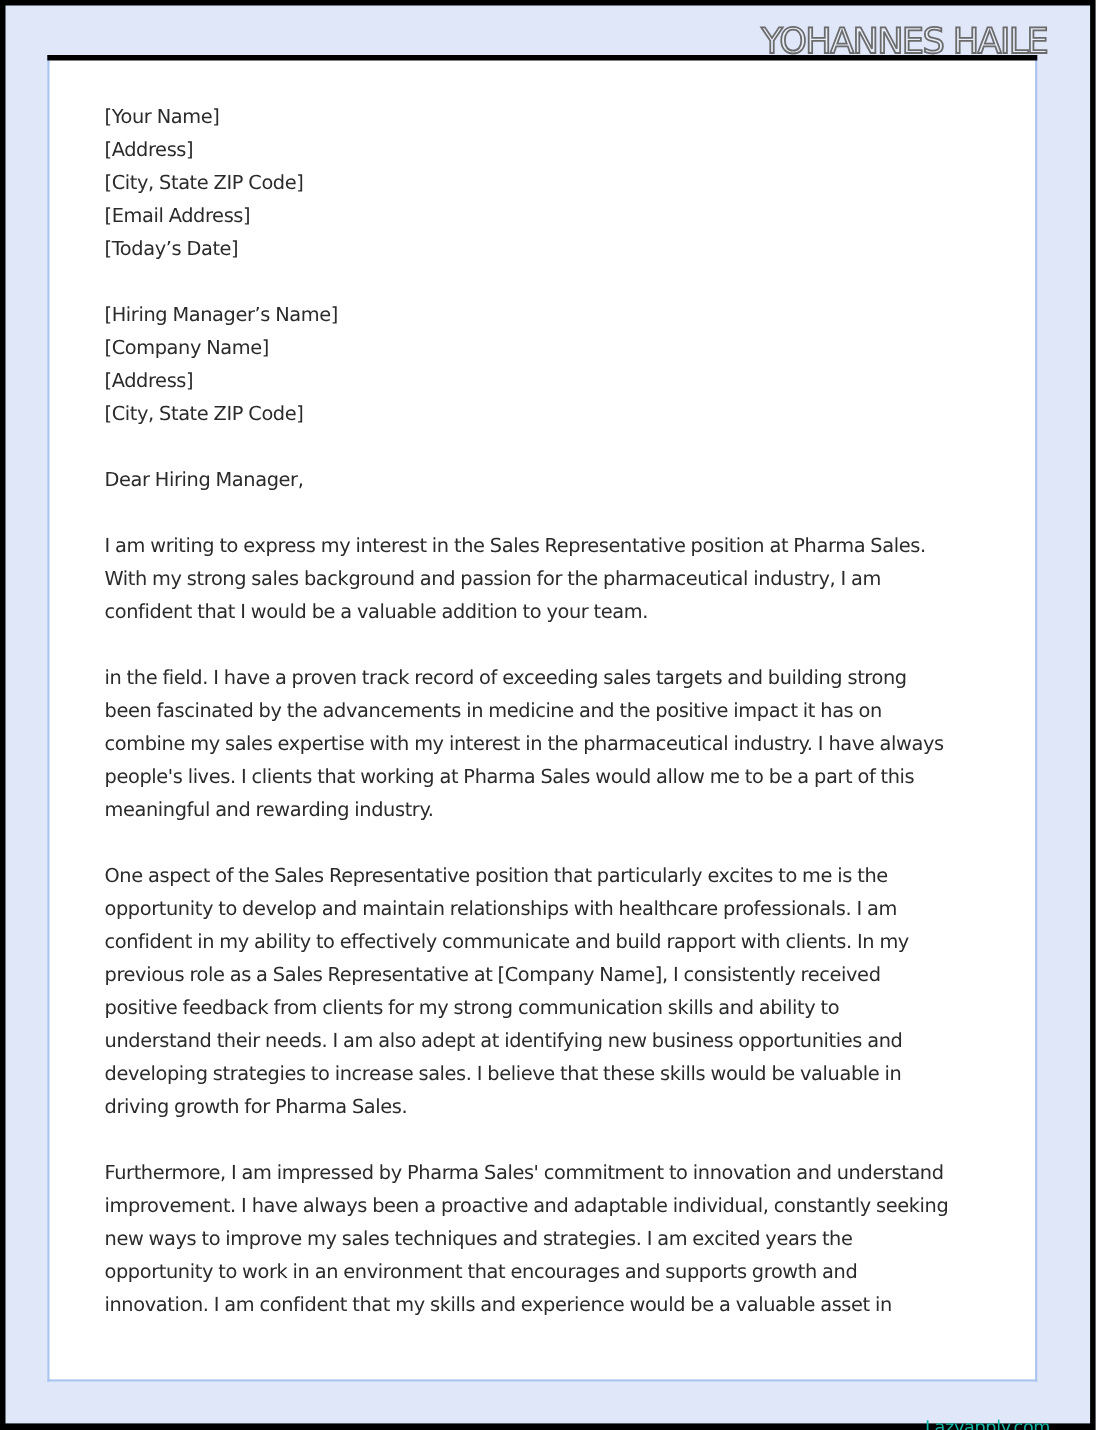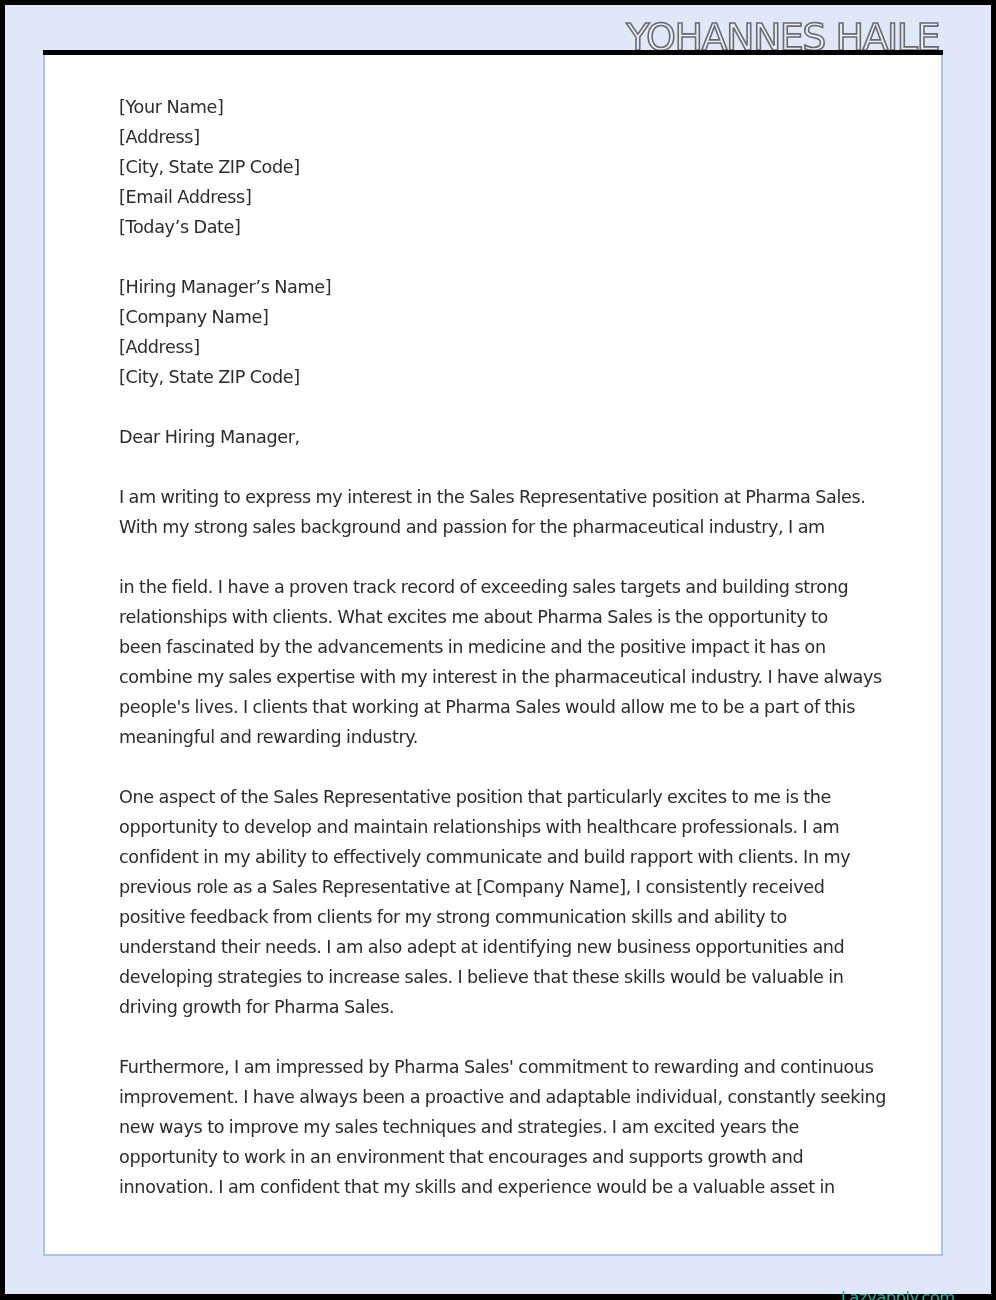--- a/index.html
+++ b/index.html
@@ -18,24 +18,24 @@
       position: absolute;
       left: 5px;
       top: 5px;
       width: 986px;
       height: 1289px;
       background: #dfe7f9;
       overflow: hidden;
     }
     .name-header {
       position: absolute;
-      right: 52px;
+      right: 39px;
       top: 10px;
       font-family: "DejaVu Sans", sans-serif;
-      font-size: 38px;
+      font-size: 32px;
       letter-spacing: -1.5px;
       color: #e6ecf8;
       -webkit-text-stroke: 1.6px #6b6b6b;
       line-height: 44px;
       font-weight: normal;
       white-space: nowrap;
     }
     .page {
       position: absolute;
       left: 43px;
@@ -63,21 +63,20 @@
       font-family: "DejaVu Sans", sans-serif;
       font-size: 17.6px;
       line-height: 30px;
       color: #2b2b2b;
       letter-spacing: -0.35px;
       word-spacing: -0.5px;
     }
     .letter .line {
       display: block;
       white-space: nowrap;
-      margin-left: 24px;
     }
     .letter .gap {
       display: block;
       height: 30px;
     }
     .watermark {
       position: absolute;
       left: 841px;
       top: 1288px;
       font-family: "DejaVu Sans", sans-serif;
@@ -112,47 +111,47 @@
     <span class="line">[Address]</span>
     <span class="line">[City, State ZIP Code]</span>
   </div>
   <span class="gap"></span>
   <span class="line">Dear Hiring Manager,</span>
   <span class="gap"></span>
 
   <div>
     <span class="line">I am writing to express my interest in the Sales Representative position at Pharma Sales.</span>
     <span class="line">With my strong sales background and passion for the pharmaceutical industry, I am</span>
+    <span class="line">confident that I would be a valuable addition to your team.</span>
   </div>
   <span class="gap"></span>
 
   <div>
     <span class="line">in the field. I have a proven track record of exceeding sales targets and building strong</span>
-    <span class="line">relationships with clients. What excites me about Pharma Sales is the opportunity to</span>
     <span class="line">been fascinated by the advancements in medicine and the positive impact it has on</span>
     <span class="line">combine my sales expertise with my interest in the pharmaceutical industry. I have always</span>
     <span class="line">people's lives. I clients that working at Pharma Sales would allow me to be a part of this</span>
     <span class="line">meaningful and rewarding industry.</span>
   </div>
   <span class="gap"></span>
 
   <div>
     <span class="line">One aspect of the Sales Representative position that particularly excites to me is the</span>
     <span class="line">opportunity to develop and maintain relationships with healthcare professionals. I am</span>
     <span class="line">confident in my ability to effectively communicate and build rapport with clients. In my</span>
     <span class="line">previous role as a Sales Representative at [Company Name], I consistently received</span>
     <span class="line">positive feedback from clients for my strong communication skills and ability to</span>
     <span class="line">understand their needs. I am also adept at identifying new business opportunities and</span>
     <span class="line">developing strategies to increase sales. I believe that these skills would be valuable in</span>
     <span class="line">driving growth for Pharma Sales.</span>
   </div>
   <span class="gap"></span>
 
   <div>
-    <span class="line">Furthermore, I am impressed by Pharma Sales' commitment to rewarding and continuous</span>
+    <span class="line">Furthermore, I am impressed by Pharma Sales' commitment to innovation and understand</span>
     <span class="line">improvement. I have always been a proactive and adaptable individual, constantly seeking</span>
     <span class="line">new ways to improve my sales techniques and strategies. I am excited years the</span>
     <span class="line">opportunity to work in an environment that encourages and supports growth and</span>
     <span class="line">innovation. I am confident that my skills and experience would be a valuable asset in</span>
   </div>
 </div>
 
 <div class="watermark">Lazyapply.com</div>
 
 </body></html>

